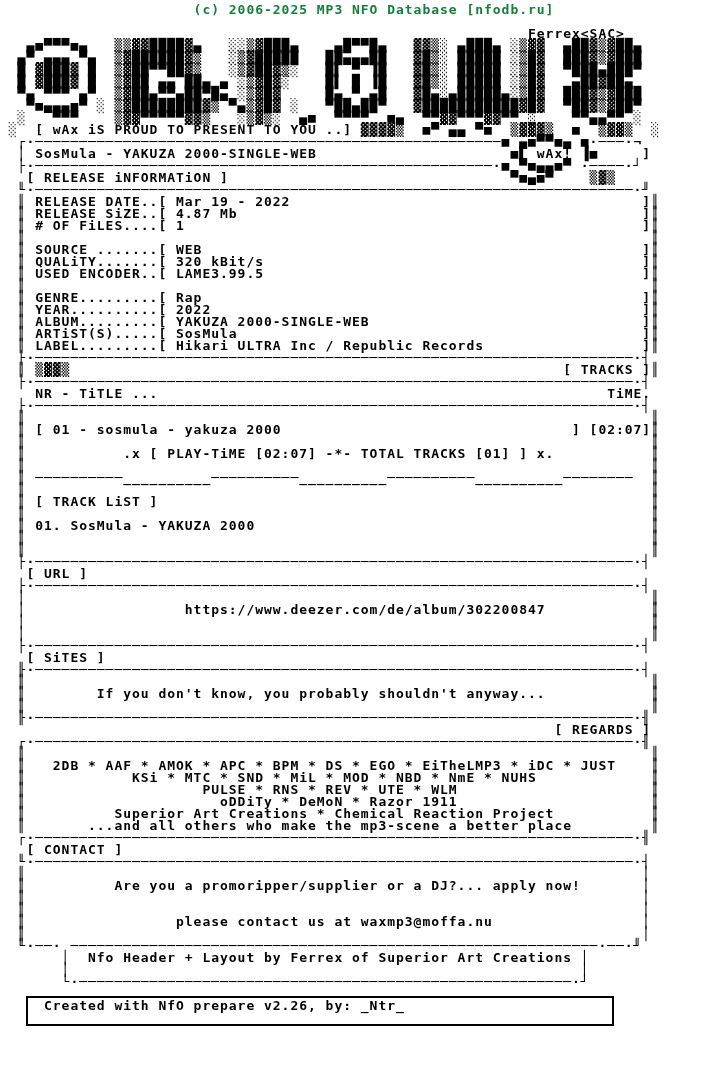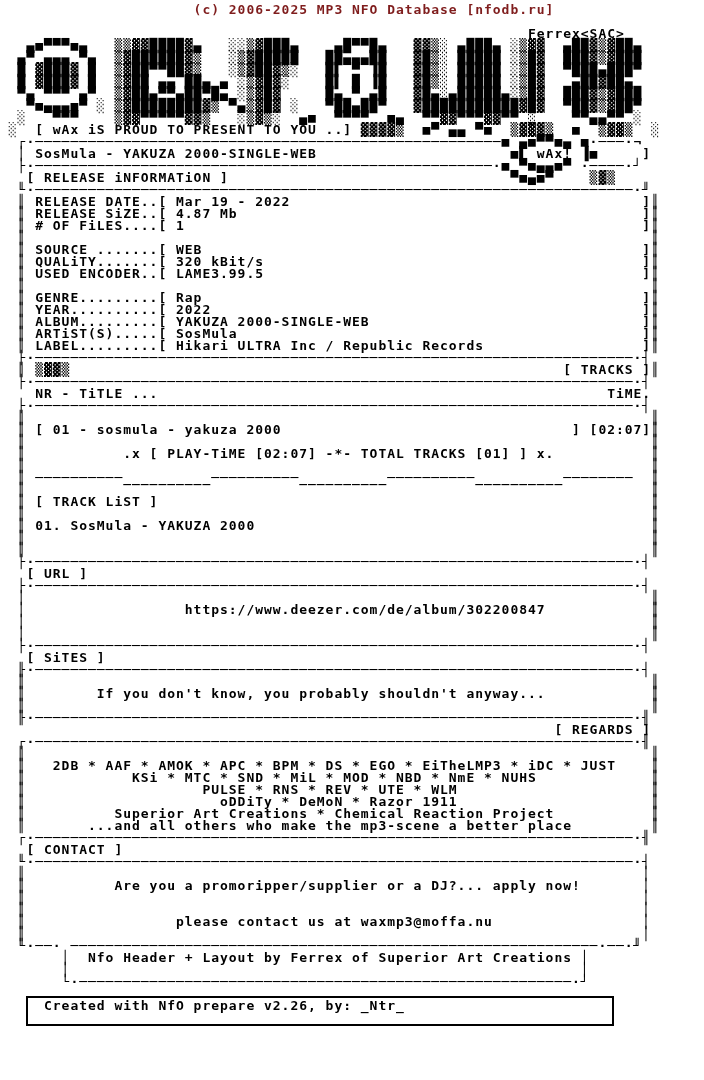--- a/index.html
+++ b/index.html
@@ -7,21 +7,21 @@
     width:704px;height:1080px;background:#ffffff;overflow:hidden;position:relative;
     font-family:"DejaVu Sans Mono",monospace;
   }
   .nfo{
     position:absolute;left:0;top:0;width:704px;padding-top:4px;
     font-family:"DejaVu Sans Mono",monospace;
     font-weight:bold;font-size:13px;line-height:12px;letter-spacing:0.973px;
     white-space:pre;color:#000;
   }
   .ln{height:12px}
-  .red{color:#7f1d1d}
+  .red{color:#15803d}
   .created-box{
     position:absolute;left:26px;top:996px;width:584px;height:26px;
     border:2px solid #000;background:transparent;
   }
 </style>
 </head>
 <body>
 
 <div class="nfo" id="nfo"><div class="ln red">                      (c) 2006-2025 MP3 NFO Database [nfodb.ru]</div><div class="ln"></div><div class="ln">                                                            Ferrex&lt;SAC&gt;</div><div class="ln">   ▄■▀▀▀■▄   ▒▒▓▓████▓▄   ░░▒▓███▄    ▄█▀▀█▄   ▓▓▒░ ▄███▄ ░▒▓▓  ▄██▓▒▓██▄</div><div class="ln">  ▄▀ ▄▄▄ ▀▄  ▒▓██████▓▒   ░▒▓█████   ██▄▄▄██   ▓█▒░ █████ ░▒█▓  ███▓▒▓███</div><div class="ln">  █ ▓███▓ █  ▒▓██▀▀██▓▒   ░▒▓██▓▒░   █▌ ▀ ▐█   ▓█▒░ █████ ░▒█▓  ▀███▄███▀</div><div class="ln">  █ ▓███▓ █  ▒▓██ ▄▄ ██▄ ▄ ░▒▓█▓░    █▌ █ ▐█   ▓█▒░ █████ ░▒█▓   ▄██▓██▄ </div><div class="ln">  ▀▄ ▀▀▀ ▄▀  ▒▓██▄▀▀▄██▀█▄ ░▒▓█▓     █▄ ▀ ▄█   ▓█▄░▄█████▄░▒█▓  ███▓▒▓███</div><div class="ln">   ▀■▄▄▄■▀ ░ ▒▓████████▓▒ ▀▄▒▓█▓ ░   ▀██▄██▀   ▓███████████▓█▓  ▀██▓▒▓██▀</div><div class="ln">  ░   ▀▀▀    ▒▓▓▀▀▀▀▀▓▓▒   ░▒▓▒░  ▄■  ▀▀▀▀  ■▄  ▀▀▓▓▀▀▀▓▓▀▀ ░    ▀▀▄▄▀▀ ░</div><div class="ln"> ░  [ wAx iS PROUD TO PRESENT TO YOU ..] ▓▓▓▓▒  ■▀ ▄▄ ▀■  ▒▓▓▓▒  ■  ▒▓▓▒  ░</div><div class="ln">  ┌·─────────────────────────────────────────────────────■ ▄■▀▀■▄ ■·───·¬</div><div class="ln">  │ SosMula - YAKUZA 2000-SINGLE-WEB                      ■▌ wAx! ▐■     ]</div><div class="ln">  ├·────────────────────────────────────────────────────·■ ▀■▄▄■▀ ·────·┘</div><div class="ln">   [ RELEASE iNFORMATiON ]                                ▀■▄■▀    ▒▓▒</div><div class="ln">  ╙·────────────────────────────────────────────────────────────────────·╜</div><div class="ln">  ║ RELEASE DATE..[ Mar 19 - 2022                                        ]║</div><div class="ln">  ║ RELEASE SiZE..[ 4.87 Mb                                              ]║</div><div class="ln">  ║ # OF FiLES....[ 1                                                    ]║</div><div class="ln">  ║                                                                       ║</div><div class="ln">  ║ SOURCE .......[ WEB                                                  ]║</div><div class="ln">  ║ QUALiTY.......[ 320 kBit/s                                           ]║</div><div class="ln">  ║ USED ENCODER..[ LAME3.99.5                                           ]║</div><div class="ln">  ║                                                                       ║</div><div class="ln">  ║ GENRE.........[ Rap                                                  ]║</div><div class="ln">  ║ YEAR..........[ 2022                                                 ]║</div><div class="ln">  ║ ALBUM.........[ YAKUZA 2000-SINGLE-WEB                               ]║</div><div class="ln">  ║ ARTiST(S).....[ SosMula                                              ]║</div><div class="ln">  ║ LABEL.........[ Hikari ULTRA Inc / Republic Records                  ]║</div><div class="ln">  ├·────────────────────────────────────────────────────────────────────·┤</div><div class="ln">  ║ ▒▓▓▒                                                        [ TRACKS ]║</div><div class="ln">  ├·────────────────────────────────────────────────────────────────────·┤</div><div class="ln">    NR - TiTLE ...                                                   TiME.</div><div class="ln">  ├·────────────────────────────────────────────────────────────────────·┤</div><div class="ln">  ║                                                                       ║</div><div class="ln">  ║ [ 01 - sosmula - yakuza 2000                                 ] [02:07]║</div><div class="ln">  ║                                                                       ║</div><div class="ln">  ║           .x [ PLAY-TiME [02:07] -*- TOTAL TRACKS [01] ] x.           ║</div><div class="ln">  ║                                                                       ║</div><div class="ln">  ║ ──────────__________──────────__________──────────__________────────  ║</div><div class="ln">  ║                                                                       ║</div><div class="ln">  ║ [ TRACK LiST ]                                                        ║</div><div class="ln">  ║                                                                       ║</div><div class="ln">  ║ 01. SosMula - YAKUZA 2000                                             ║</div><div class="ln">  ║                                                                       ║</div><div class="ln">  ║                                                                       ║</div><div class="ln">  ├·────────────────────────────────────────────────────────────────────·┤</div><div class="ln">   [ URL ]</div><div class="ln">  ├·────────────────────────────────────────────────────────────────────·┤</div><div class="ln">  │                                                                       ║</div><div class="ln">  │                  https://www.deezer.com/de/album/302200847            ║</div><div class="ln">  │                                                                       ║</div><div class="ln">  │                                                                       ║</div><div class="ln">  ├·────────────────────────────────────────────────────────────────────·┤</div><div class="ln">   [ SiTES ]</div><div class="ln">  ╟·────────────────────────────────────────────────────────────────────·┤</div><div class="ln">  ║                                                                       ║</div><div class="ln">  ║        If you don't know, you probably shouldn't anyway...            ║</div><div class="ln">  ║                                                                       ║</div><div class="ln">  ╟·────────────────────────────────────────────────────────────────────·╢</div><div class="ln">                                                               [ REGARDS ]</div><div class="ln">  ┌·────────────────────────────────────────────────────────────────────·╢</div><div class="ln">  ║                                                                       ║</div><div class="ln">  ║   2DB * AAF * AMOK * APC * BPM * DS * EGO * EiTheLMP3 * iDC * JUST    ║</div><div class="ln">  ║            KSi * MTC * SND * MiL * MOD * NBD * NmE * NUHS             ║</div><div class="ln">  ║                    PULSE * RNS * REV * UTE * WLM                      ║</div><div class="ln">  ║                      oDDiTy * DeMoN * Razor 1911                      ║</div><div class="ln">  ║          Superior Art Creations * Chemical Reaction Project           ║</div><div class="ln">  ║       ...and all others who make the mp3-scene a better place         ║</div><div class="ln">  ┌·────────────────────────────────────────────────────────────────────·╢</div><div class="ln">   [ CONTACT ]</div><div class="ln">  ╙·────────────────────────────────────────────────────────────────────·┤</div><div class="ln">  ║                                                                      │</div><div class="ln">  ║          Are you a promoripper/supplier or a DJ?... apply now!       │</div><div class="ln">  ║                                                                      │</div><div class="ln">  ║                                                                      │</div><div class="ln">  ║                 please contact us at waxmp3@moffa.nu                 │</div><div class="ln">  ║                                                                      │</div><div class="ln">  ╙·──· ────────────────────────────────────────────────────────────·──·╜</div><div class="ln">       │  Nfo Header + Layout by Ferrex of Superior Art Creations │</div><div class="ln">       │                                                          │</div><div class="ln">       └·────────────────────────────────────────────────────────·┘</div><div class="ln"></div><div class="ln">     Created with NfO prepare v2.26, by: _Ntr_</div><div class="ln"></div><div class="ln"></div><div class="ln"></div><div class="ln"></div><div class="ln"></div><div class="ln"></div></div>
 <div class="created-box"></div>

